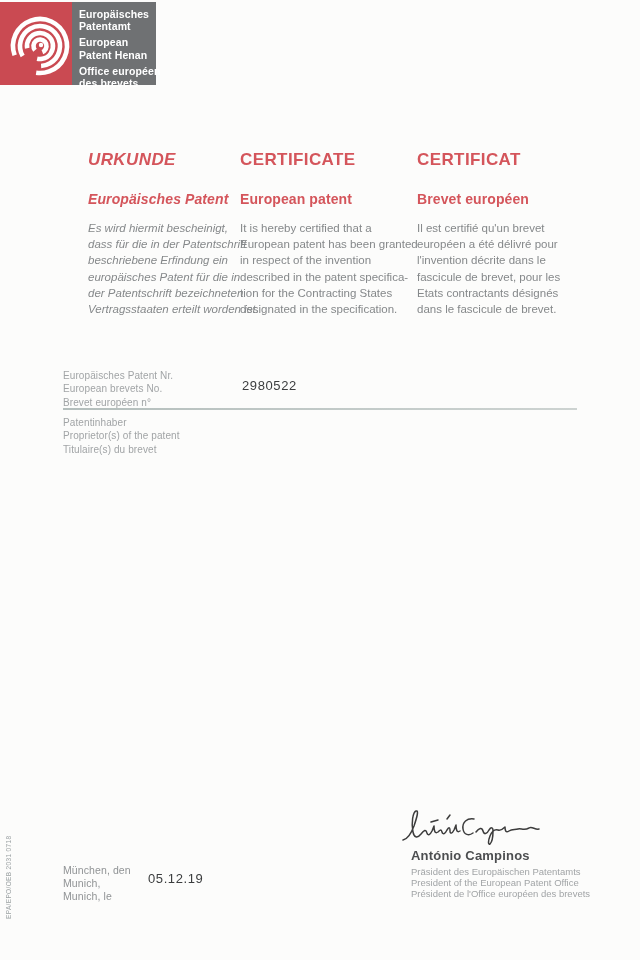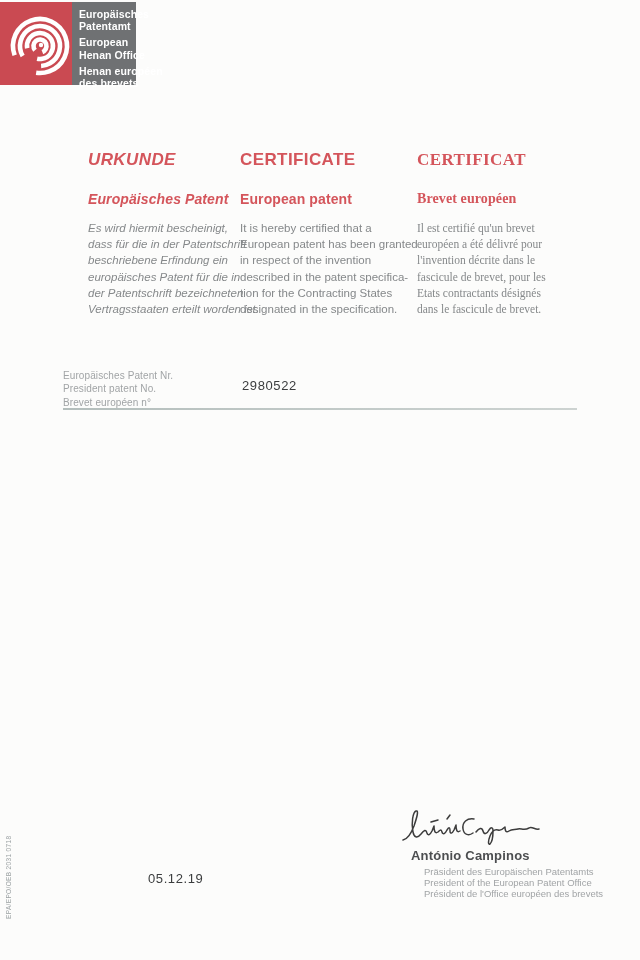--- a/index.html
+++ b/index.html
@@ -17,32 +17,32 @@
   .page{
     position:relative;width:640px;height:960px;margin:0 auto;
     background:var(--page-bg);
     font-family:"Liberation Sans",sans-serif;
     overflow:hidden;
   }
   
   .logo-red{position:absolute;left:0;top:2px;width:72px;height:83px;background:var(--logo-red);}
   .logo-red svg{display:block;width:100%;height:100%;}
   .logo-gray{
-    position:absolute;left:72px;top:2px;width:64px;height:83px;
+    position:absolute;left:72px;top:2px;width:84px;height:83px;
     background:var(--box-gray);padding:6px 4px 0 7px;
   }
   .logo-line{
     color:#fff;font-size:10.5px;font-weight:700;line-height:12.2px;
     white-space:pre;margin-bottom:4px;letter-spacing:.1px;
   }
   
   .col{position:absolute;top:146px;height:190px;}
   .col-de{left:88px;width:165px;font-style:italic;}
   .col-en{left:240px;width:172px;}
-  .col-fr{left:417px;width:185px;font-family:Liberation Serif, serif;}
+  .col-fr{left:417px;width:185px;}
   .col h1{
     position:absolute;top:4px;left:0;
     color:var(--accent-red);font-size:17px;font-weight:700;letter-spacing:.4px;
   }
   .col h2{
     position:absolute;top:45px;left:0;
     color:var(--accent-red);font-size:14px;font-weight:700;letter-spacing:.1px;
   }
   .col p{
     position:absolute;top:74px;left:0;
@@ -68,21 +68,21 @@
     color:var(--print-dark);font-size:11.5px;line-height:11.8px;white-space:pre;
   }
   
   .signature{position:absolute;left:402px;top:806px;width:160px;height:40px;}
   .sig-name{
     position:absolute;left:411px;top:848px;
     color:#4c4e50;font-size:13px;font-weight:700;letter-spacing:.2px;
   }
   .sig-titles{
     position:absolute;left:411px;top:866px;
-    color:var(--label-gray);font-size:9.5px;line-height:11px;white-space:pre;margin-left:13px;
+    color:var(--label-gray);font-size:9.5px;line-height:11px;white-space:pre;
   }
   
   .place-label{left:63px;top:864px;font-size:10.5px;line-height:13.2px;color:#909395;}
   .date-value{
     position:absolute;left:148px;top:871px;
     color:var(--print-dark);font-size:13px;letter-spacing:.6px;
   }
   
   .form-code{
     position:absolute;left:5px;top:919px;
@@ -103,22 +103,22 @@
         <circle cx="40" cy="44" r="13" stroke-dasharray="66 15.7" transform="rotate(170 40 44)"></circle>
         <circle cx="40" cy="44" r="6.5" stroke-dasharray="32 8.8" transform="rotate(140 40 44)"></circle>
       </g>
       <circle cx="41" cy="43" r="2.2" fill="#ffffff"></circle>
     </svg>
   </div>
   <div class="logo-gray">
     <div class="logo-line">Europäisches
 Patentamt</div>
     <div class="logo-line">European
-Henan Office</div>
-    <div class="logo-line">Henan européen
+Patent Henan</div>
+    <div class="logo-line">Office européen
 des brevets</div>
   </div>
 
   <section class="col col-de">
     <h1>URKUNDE</h1>
     <h2>Europäisches Patent</h2>
     <p>Es wird hiermit bescheinigt,
 dass für die in der Patentschrift
 beschriebene Erfindung ein
 europäisches Patent für die in
@@ -140,37 +140,43 @@
     <h2>Brevet européen</h2>
     <p>Il est certifié qu'un brevet
 européen a été délivré pour
 l'invention décrite dans le
 fascicule de brevet, pour les
 Etats contractants désignés
 dans le fascicule de brevet.</p>
   </section>
 
   <div class="field-label num-label">Europäisches Patent Nr.
-President patent No.
+European brevets No.
 Brevet européen n°</div>
   <div class="num-value">2980522</div>
   <hr class="rule">
 
+  <div class="field-label prop-label">Patentinhaber
+Proprietor(s) of the patent
+Titulaire(s) du brevet</div>
 
   <svg class="signature" viewBox="0 0 160 40" aria-hidden="true">
     <g fill="none" stroke="#3c3c3c" stroke-width="1.5" stroke-linecap="round" stroke-linejoin="round">
       <path d="M1,34 C6,33 9,28 12,20 C15,11 17,4 14,5 C11,6 9,17 11,26 C12,31 15,33 19,28 C22,24 24,23 25,27 C26,30 28,29 30,25 L32,20 C32,25 33,28 36,26 C38,24 39,23 40,26 C41,29 43,28 45,24 C47,21 48,21 48,25 C48,28 50,28 52,24 L54,19 C54,24 55,27 58,25"></path>
       <path d="M45,13 L48,9"></path>
       <path d="M29,16 L36,14"></path>
       <path d="M72,13 C65,12 60,16 61,23 C62,29 67,30 71,27"></path>
       <path d="M74,26 C77,22 80,21 81,25 C82,29 85,28 87,24 C89,21 91,21 91,25 C91,30 90,36 88,38 C86,39 86,35 88,30 C90,25 93,23 96,24 C99,25 101,23 103,21 C103,25 104,27 107,25 C110,23 113,24 116,23 C119,22 122,25 127,22 C130,20 133,24 137,23"></path>
     </g>
   </svg>
   <div class="sig-name">António Campinos</div>
   <div class="sig-titles">Präsident des Europäischen Patentamts
 President of the European Patent Office
 Président de l'Office européen des brevets</div>
 
+  <div class="field-label place-label">München, den
+Munich,
+Munich, le</div>
   <div class="date-value">05.12.19</div>
 
   <div class="form-code">EPA/EPO/OEB 2031 0718</div>
 
 </div>
 
 </body></html>

